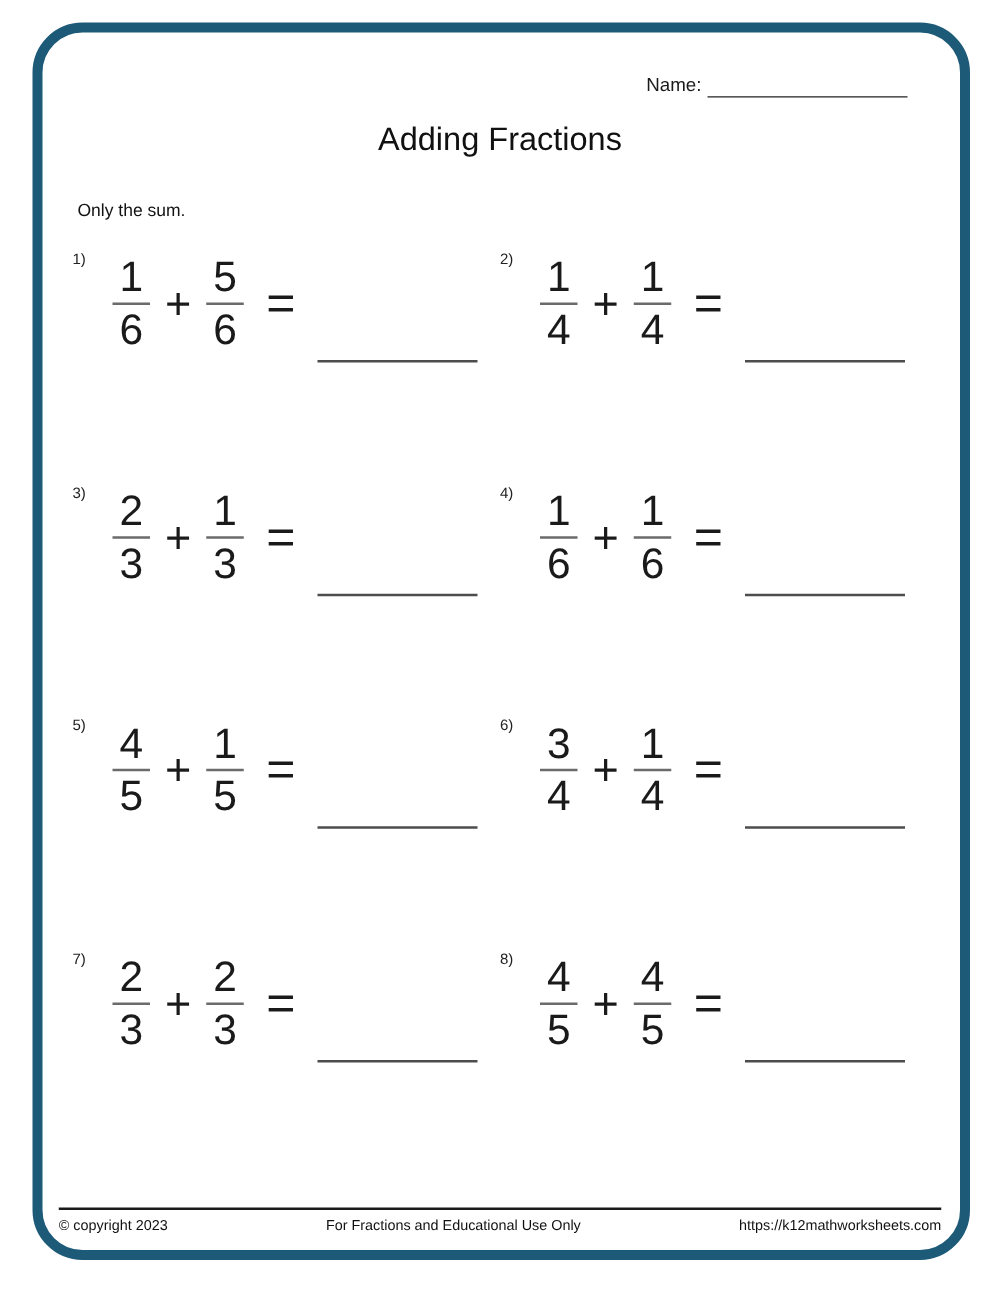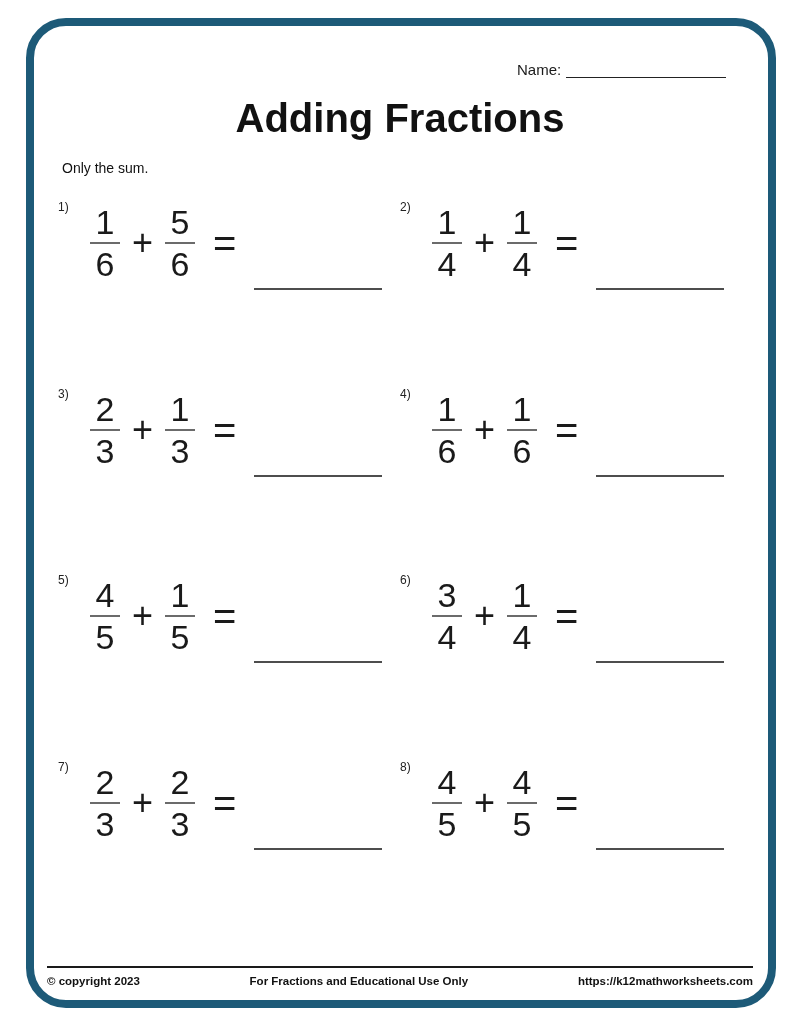--- a/index.html
+++ b/index.html
@@ -5,43 +5,43 @@
   html,body{margin:0;padding:0;}
   body{
     width:800px;height:1035px;position:relative;background:#ffffff;
     font-family:"Liberation Sans", sans-serif;color:#1a1a1a;overflow:hidden;
   }
   .sheet-border{
     position:absolute;left:26px;top:18px;width:750px;height:990px;
     box-sizing:border-box;border:8px solid #1d5a78;border-radius:40px;
     pointer-events:none;
   }
-  .name-row{position:absolute;left:517px;top:60px;display:flex;align-items:center;font-size:15px;}
+  .name-row{position:absolute;left:517px;top:60px;display:flex;align-items:flex-start;font-size:15px;}
   .name-line{display:inline-block;width:160px;height:17px;border-bottom:1.6px solid #222;margin-left:5px;}
   .page-title{position:absolute;left:0;right:0;top:96px;text-align:center;
-    font-size:40px;font-weight:bold;color:#111;}
+    font-size:26px;font-weight:normal;color:#111;}
   .instruction{position:absolute;left:62px;top:160px;font-size:14px;color:#111;}
 
   .problem{position:absolute;display:flex;align-items:center;height:78px;}
   .pnum{align-self:flex-start;font-size:12px;color:#222;margin-right:14px;margin-top:-4px;width:16px;}
   .frac{display:inline-flex;flex-direction:column;align-items:center;min-width:30px;padding:0 2px;}
   .frac .num,.frac .den{font-size:34px;line-height:1.0;color:#1a1a1a;}
   .frac .bar{width:100%;height:0;border-top:2px solid #6b6b6b;margin:3px 0;}
   .op{font-size:36px;color:#1a1a1a;margin:0 10px;line-height:1;}
   .op.eq{font-size:40px;margin:0 0 0 16px;}
   .answer-line{display:inline-block;width:128px;height:0;border-bottom:2px solid #4d4d4d;
     margin-left:18px;transform:translateY(46px);}
 
   .col1{left:58px;} .col2{left:400px;}
   .row1{top:204px;} .row2{top:391px;} .row3{top:577px;} .row4{top:764px;}
 
   .footer{
     position:absolute;left:47px;top:966px;width:706px;border-top:2px solid #1a1a1a;
     display:flex;justify-content:space-between;align-items:flex-start;
-    padding-top:7px;font-size:11.5px;color:#111;font-weight:bold;
+    padding-top:7px;font-size:11.5px;color:#111;
   }
 </style>
 </head>
 <body>
 
 <div class="sheet-border"></div>
 
 <div class="name-row">
   <span>Name:</span>
   <span class="name-line"></span>

